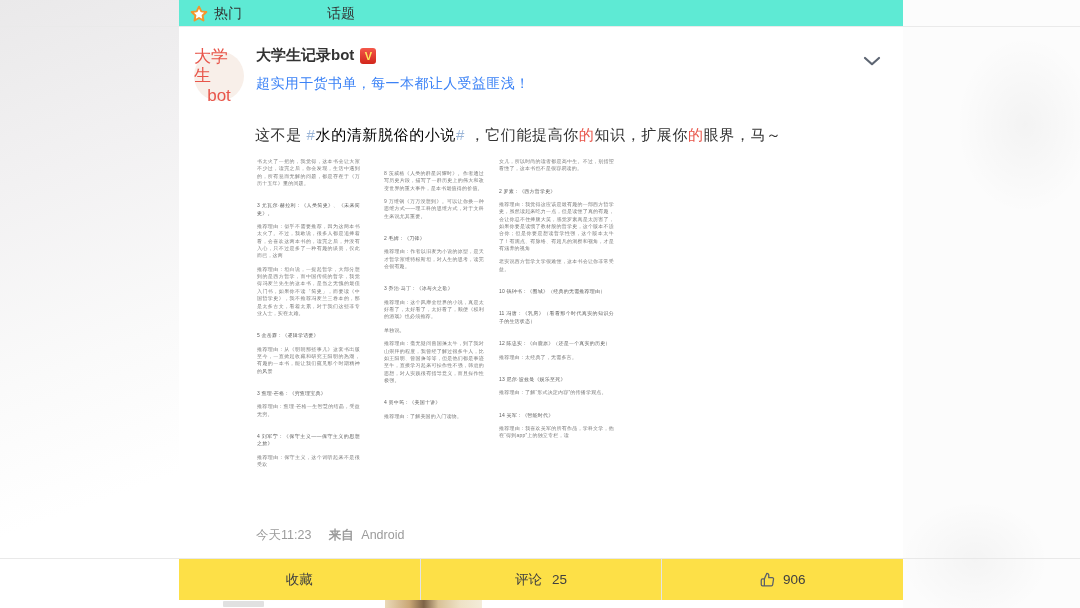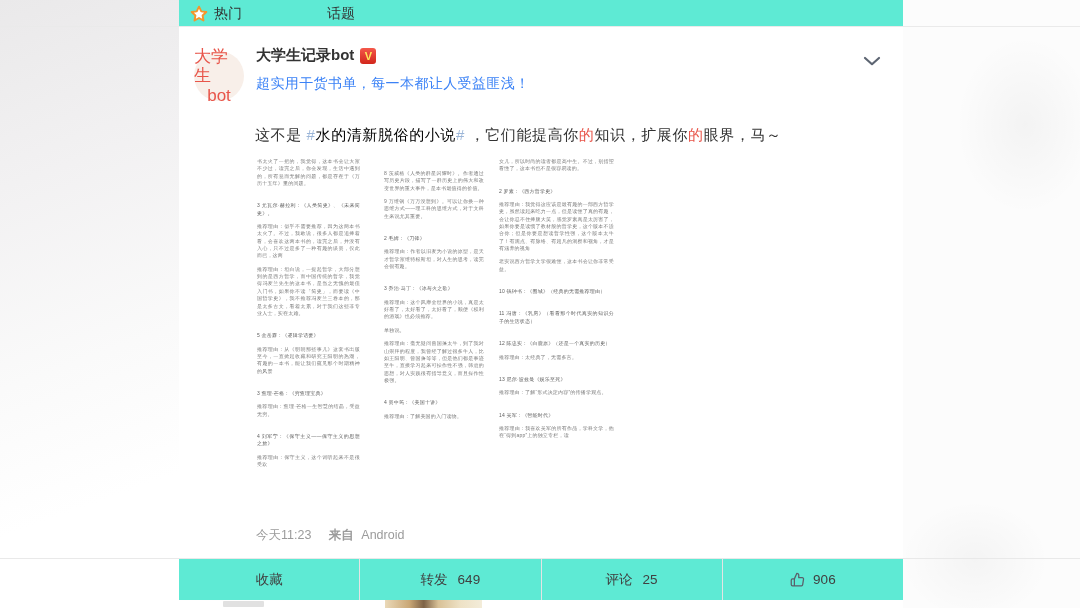--- a/index.html
+++ b/index.html
@@ -68,21 +68,21 @@
   .tb.h { margin-top:15px; color:#5e5e5e; }
   .col .tb:first-child { margin-top:0; }
 
   
   .time-row { position:absolute; left:77px; top:527px; font-size:12.5px; color:#9b9b9b; }
   .time-row .src { margin-left:14px;font-weight:bold; }
   .time-row .src-name { margin-left:4px; color:#9b9b9b; text-decoration:none; cursor:pointer; }
 
   
   .bar-line { position:absolute; left:0; top:558px; width:1080px; height:1px; background:#e9e9e9; }
-  .actionbar { position:absolute; left:179px; top:559px; width:724px; height:41px; display:flex; background:#5eead4; }
+  .actionbar { position:absolute; left:179px; top:559px; width:724px; height:41px; display:flex; background:#fde047; }
   .acell {
     flex:1; display:flex; align-items:center; justify-content:center; gap:10px;
     font-size:13.5px; color:#404040; cursor:pointer;
   }
   .acell + .acell { border-left:1px solid #e4e4e4; }
   .acell .cnt { color:#404040; }
   .like-ic { display:inline-flex; margin-right:-2px; }
 
   
   .next-text { position:absolute; left:223px; top:601px; width:41px; height:6px; background:#c9c9c9; opacity:.55; border-radius:1px; }
@@ -189,24 +189,20 @@
 
 </div>
 
 <div class="bar-line"></div>
 
 <div class="actionbar">
   <div class="acell">
     <span>收藏</span>
   </div>
   <div class="acell">
-    <span>转发</span>
-    <span class="cnt">649</span>
-  </div>
-  <div class="acell">
     <span>评论</span>
     <span class="cnt">25</span>
   </div>
   <div class="acell">
     <span class="like-ic">
       <svg width="15" height="15" viewBox="0 0 24 24" fill="none" stroke="#5a5f6a" stroke-width="2" stroke-linecap="round" stroke-linejoin="round">
         <path d="M14 9V5a3 3 0 0 0-3-3l-4 9v11h11.28a2 2 0 0 0 2-1.7l1.38-9a2 2 0 0 0-2-2.3zM7 22H4a2 2 0 0 1-2-2v-7a2 2 0 0 1 2-2h3"></path>
       </svg>
     </span>
     <span class="cnt">906</span>

